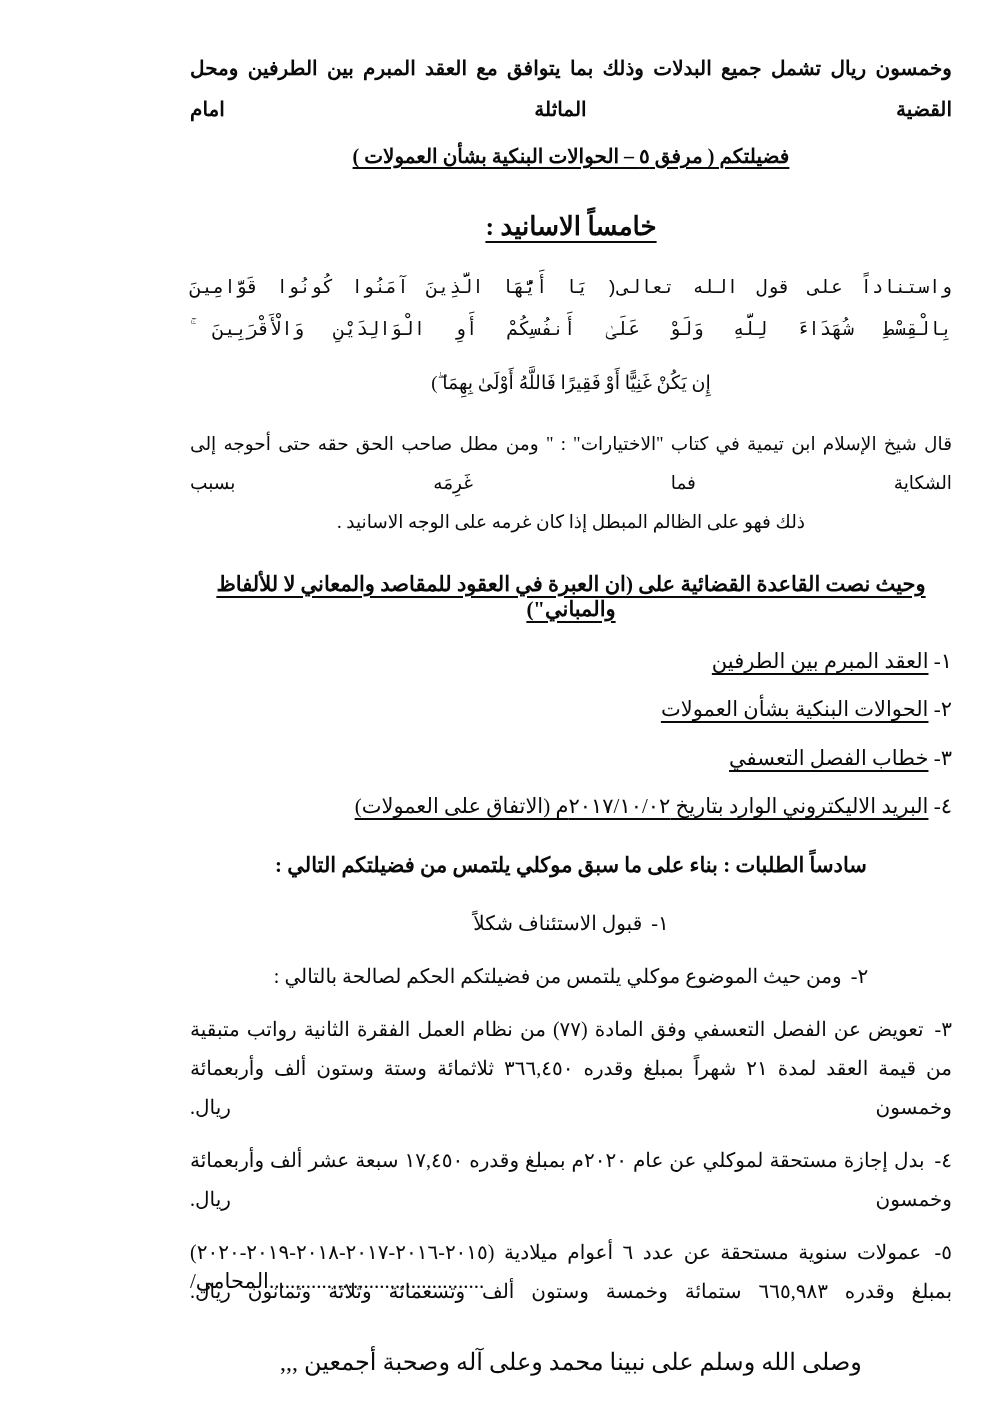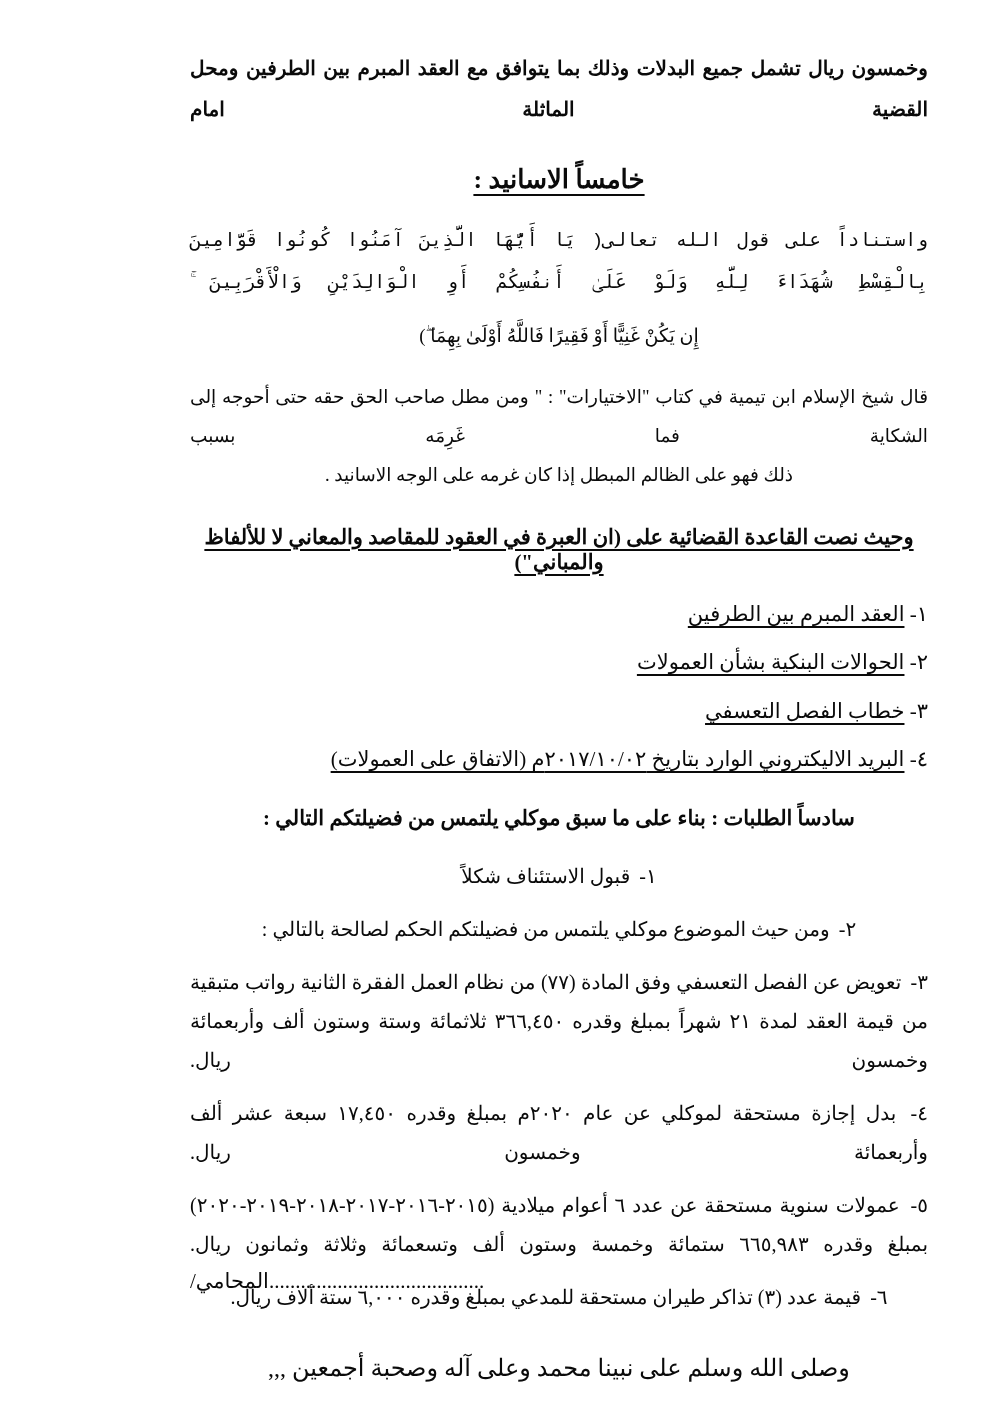--- a/index.html
+++ b/index.html
@@ -15,21 +15,21 @@
     color: #0a0a0a;
     direction: rtl;
     position: relative;
     overflow: hidden;
   }
   .page {
     position: relative;
     width: 872px;
     height: 1414px;
     box-sizing: border-box;
-    padding: 48px 72px 40px 62px;
+    padding: 48px 48px 40px 62px;
     border-radius: 25px;
   }
 
   .u { text-decoration: underline; text-underline-offset: 4px; }
 
   
   .intro {
     font-size: 20px;
     line-height: 2.05;
     text-align: justify;
@@ -175,20 +175,23 @@
     letter-spacing: 1.5px;
   }
 </style>
 </head>
 <body>
 
 <div class="page">
 
   <p class="intro">
     <span>وخمسون ريال تشمل جميع البدلات وذلك بما يتوافق مع العقد المبرم بين الطرفين ومحل القضية الماثلة  امام</span>
+  </p>
+  <p class="intro-line2">
+    <span class="u">فضيلتكم ( مرفق ٥ – الحوالات البنكية بشأن العمولات )</span>
   </p>
 
   <h2 class="section-heading">
     <span>خامساً الاسانيد :</span>
   </h2>
 
   <p class="verse">
     <span>واستناداً على قول الله تعالى( يَا أَيُّهَا الَّذِينَ آمَنُوا كُونُوا قَوَّامِينَ بِالْقِسْطِ شُهَدَاءَ لِلَّهِ وَلَوْ عَلَىٰ أَنفُسِكُمْ أَوِ الْوَالِدَيْنِ وَالْأَقْرَبِينَ ۚ</span>
   </p>
   <p class="verse-l2">
@@ -245,24 +248,20 @@
       <span>تعويض عن الفصل التعسفي وفق المادة (٧٧) من نظام العمل الفقرة الثانية رواتب متبقية من قيمة العقد لمدة ٢١ شهراً بمبلغ وقدره ٣٦٦,٤٥٠ ثلاثمائة وستة وستون ألف وأربعمائة وخمسون ريال.</span>
     </li>
     <li class="justified">
       <span class="num">٤-</span>
       <span>بدل إجازة مستحقة لموكلي عن عام ٢٠٢٠م بمبلغ وقدره ١٧,٤٥٠  سبعة عشر ألف وأربعمائة وخمسون ريال.</span>
     </li>
     <li class="justified">
       <span class="num">٥-</span>
       <span>عمولات سنوية مستحقة عن عدد ٦ أعوام ميلادية (٢٠١٥-٢٠١٦-٢٠١٧-٢٠١٨-٢٠١٩-٢٠٢٠) بمبلغ وقدره ٦٦٥,٩٨٣ ستمائة وخمسة وستون ألف وتسعمائة وثلاثة وثمانون ريال.</span>
     </li>
-    <li class="center-one">
-      <span class="num">٦-</span>
-      <span>قيمة عدد (٣) تذاكر طيران مستحقة للمدعي بمبلغ وقدره ٦,٠٠٠  ستة ألاف ريال.</span>
-    </li>
   </ul>
 
   <p class="closing">
     <span>وصلى الله وسلم على نبينا محمد وعلى آله وصحبة أجمعين ,,,</span>
   </p>
 
   <div class="signature">
     <span class="sig-dots">.........................................</span><span>المحامي/</span>
   </div>
 

